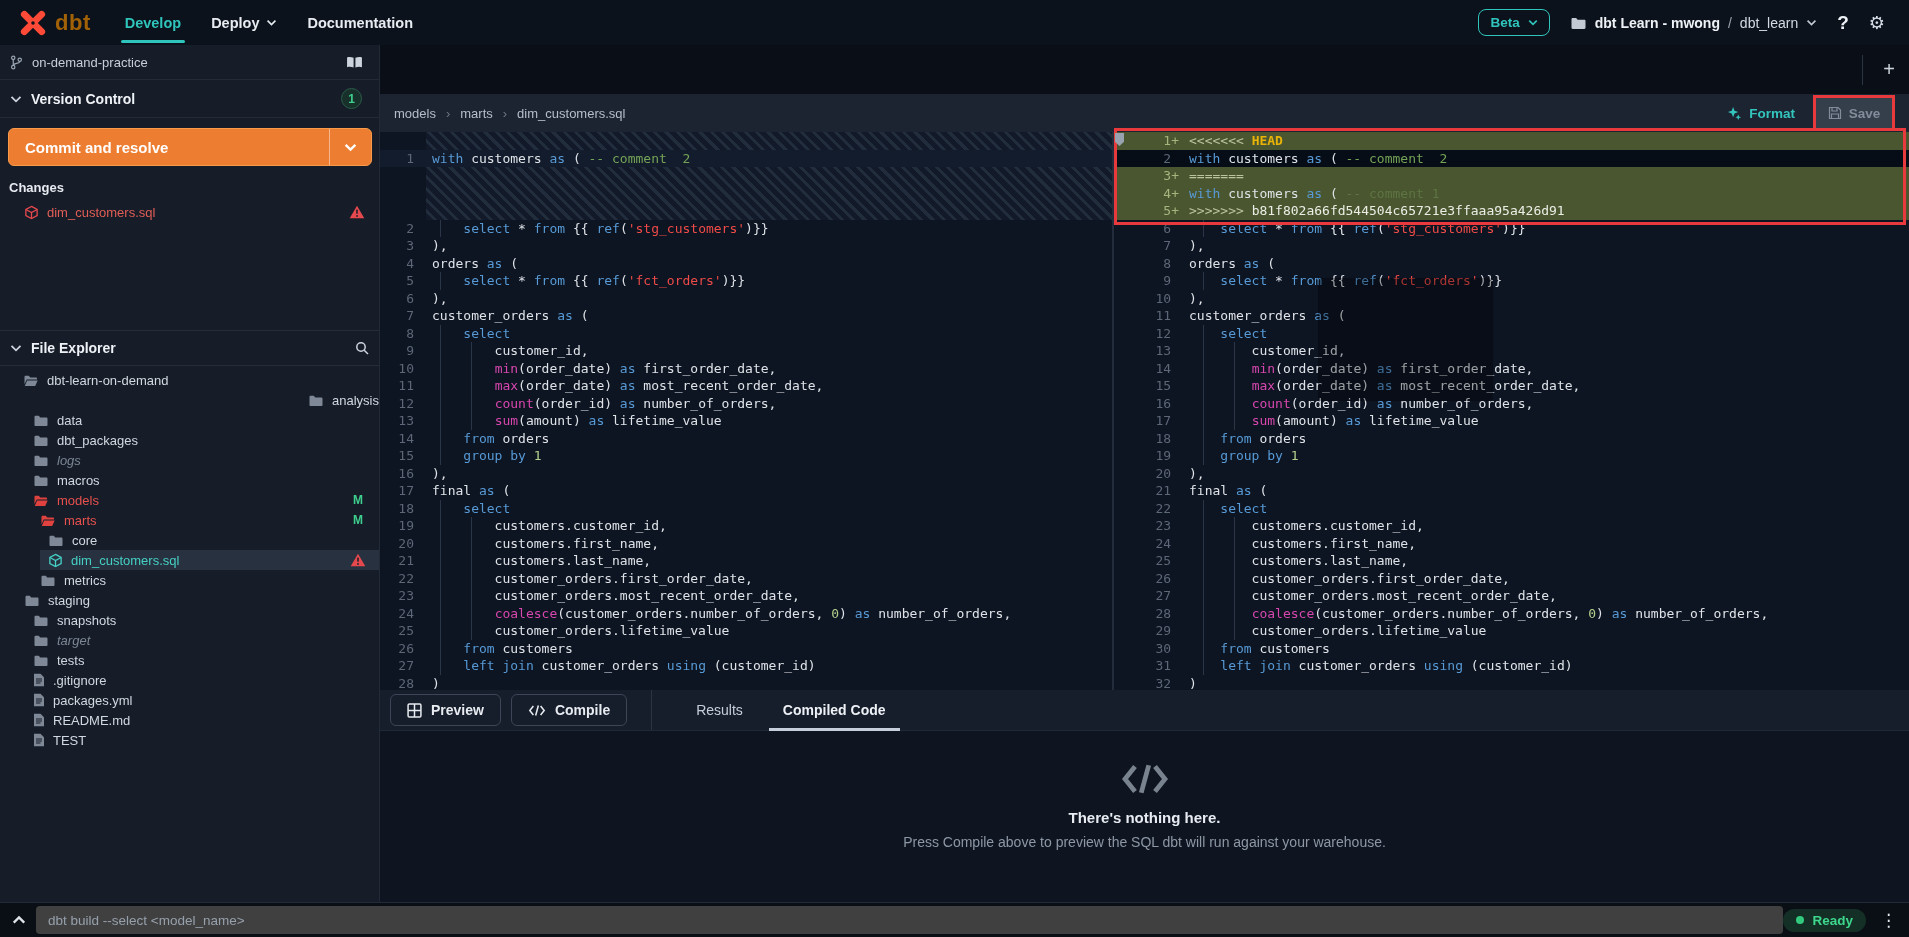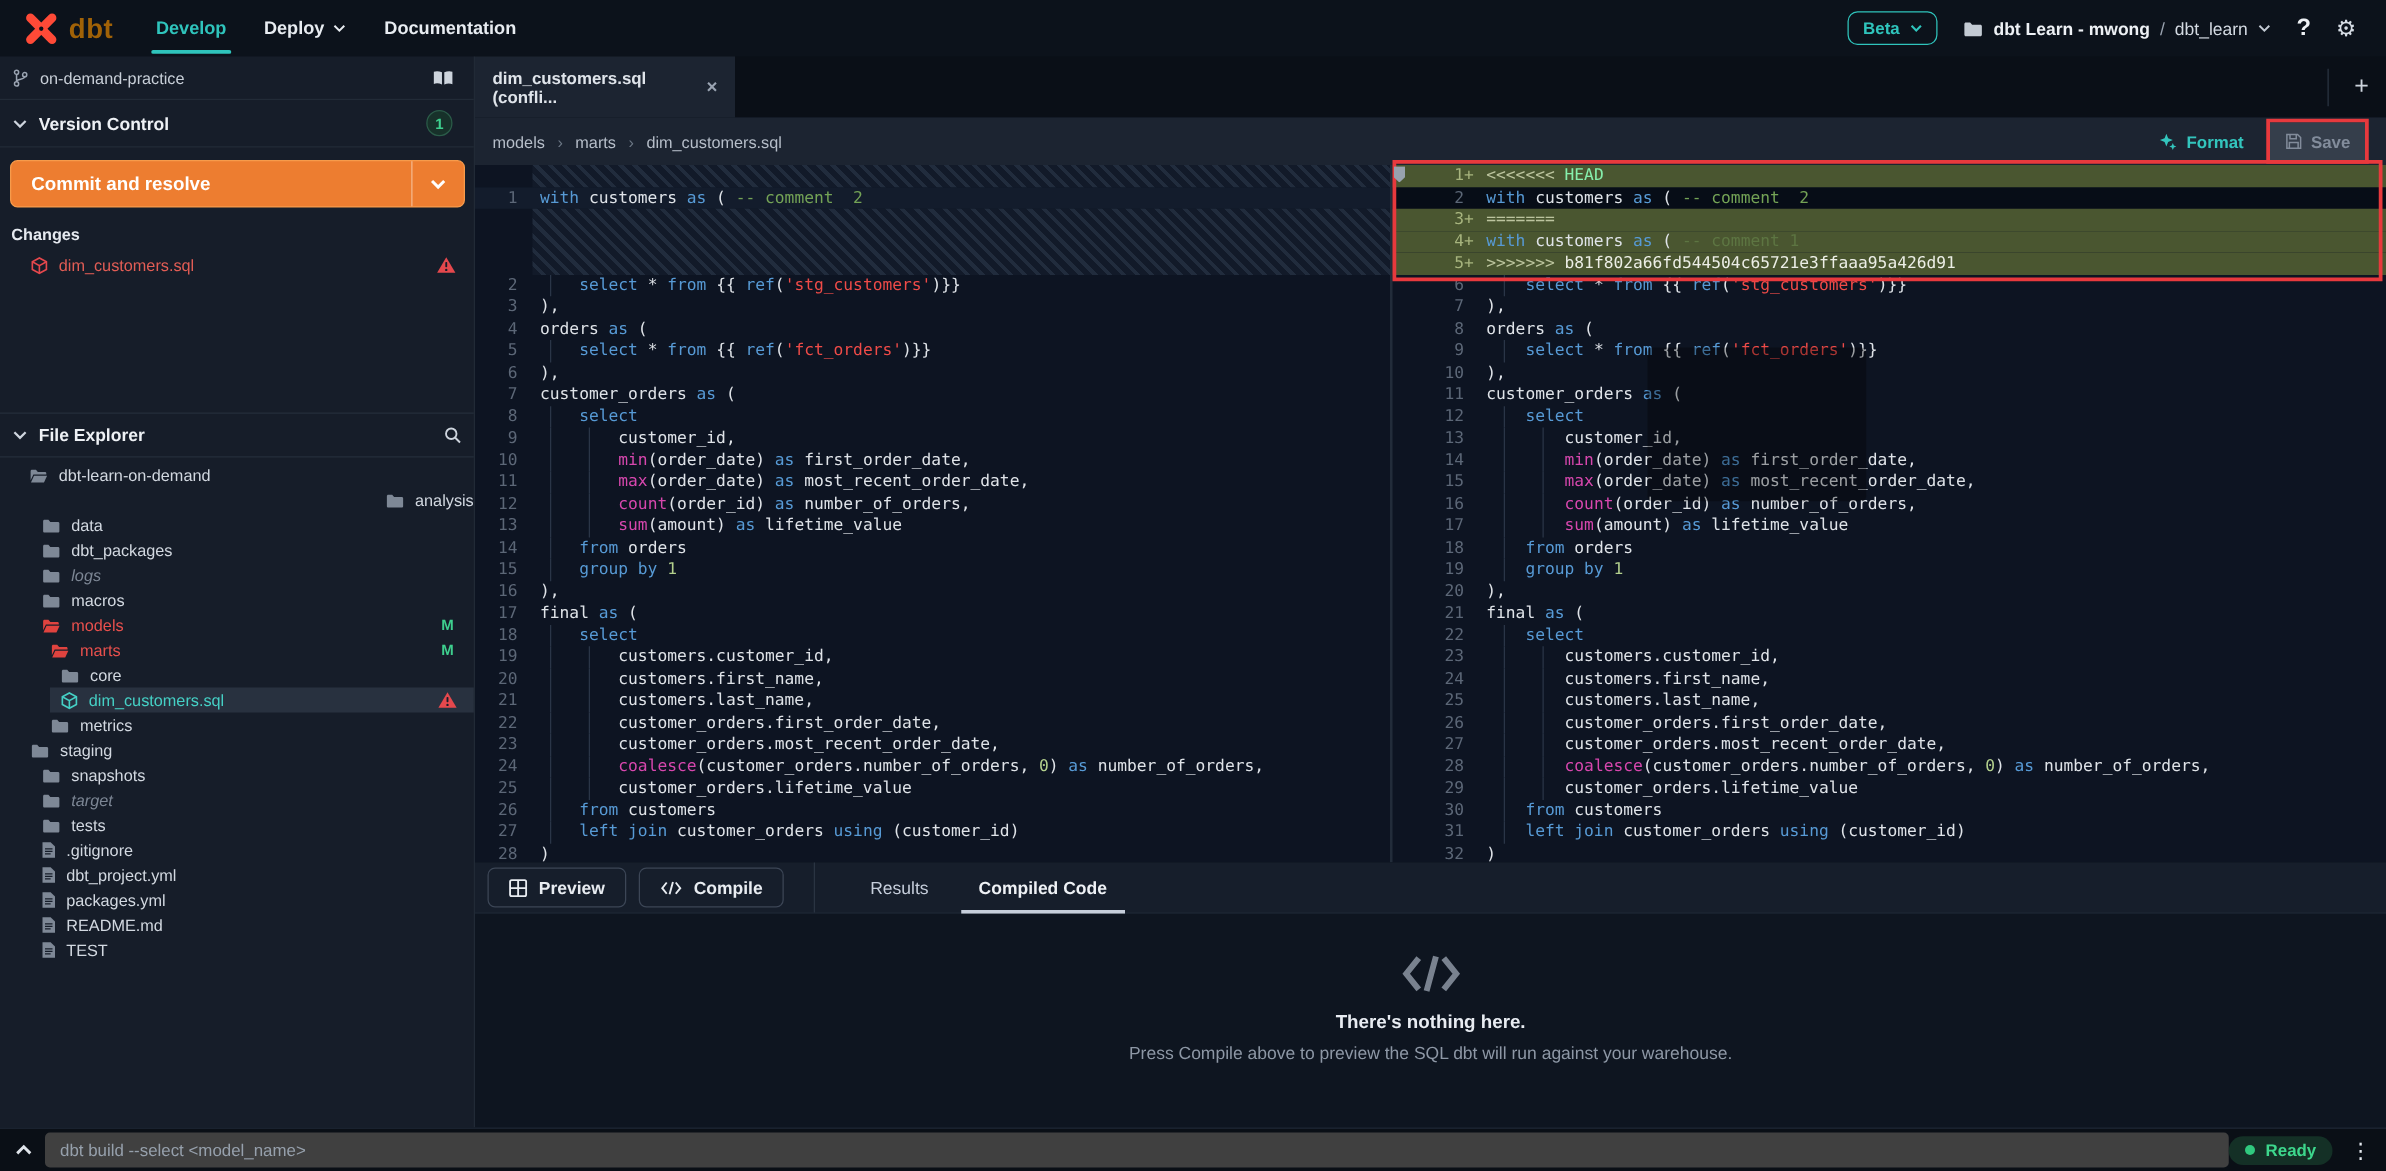--- a/index.html
+++ b/index.html
@@ -70,21 +70,21 @@
   .pane.l{left:0;width:732px}
   .pane.r{left:732px;right:0;border-left:2px solid #222c3a}
   .cl{display:flex;height:17.5px;line-height:17.5px;font-family:"DejaVu Sans Mono",monospace;font-size:13px;white-space:pre}
   .cl .g{flex:0 0 46px;text-align:right;padding-right:12px;color:#5c6777}
   .pane.r .cl .g{flex-basis:75px;padding-right:10px}
   .cl .t{position:relative;flex:1;padding-left:6px;color:#dfe3e8}
   .pane.r .cl .t{padding-left:0}
   .ig{position:absolute;top:0;bottom:0;width:1px;background:#2a3547}
   .s-kw{color:#579ad5}.s-fn{color:#d747ae}.s-str{color:#ef4b48}.s-cm{color:#74a356}
   .s-cmd{color:#5d7542}.s-num{color:#b3d08d}.s-pl{color:#dfe3e8}
-  .s-mk{color:#bcc49e}.s-hd{color:#86efac;font-weight:400}.s-hash{color:#eceee6}
+  .s-mk{color:#bcc49e}.s-hd{color:#eab308;font-weight:700}.s-hash{color:#eceee6}
   .cl.add{background:#4a5630}
   .cl.add .g{color:#a7b47e}
   .cl.cur{background:#070d17}
   .cl.l1{background:#131c2c}
   .hatch{margin-left:46px;background:repeating-linear-gradient(45deg,#121a29 0 5px,#212c3d 5px 8px)}
   #redbox{position:absolute;left:1114px;top:128px;width:792px;height:97px;border:3px solid #e8393d;z-index:6;pointer-events:none}
   #cmarker{position:absolute;left:1115px;top:133px;width:9px;height:13px;background:#98a2ae;clip-path:polygon(0 0,100% 0,100% 68%,50% 100%,0 68%);z-index:7}
   #shadowrect{position:absolute;left:1318px;top:278px;width:175px;height:123px;background:rgba(0,0,0,.30);border-radius:4px;z-index:4;pointer-events:none}
 
   
@@ -386,57 +386,44 @@
           </span>
           <span>.gitignore</span>
         </div>
         <div class="trow" style="padding-left: 33px;">
           <span class="ticon">
             <svg width="12" height="14" viewBox="0 0 12 14" fill="currentColor">
               <path d="M1 .8h6.5L11 4.2v9H1z"></path>
               <path d="M3 6h6M3 8h6M3 10h4.5" stroke="#161d29" stroke-width="1"></path>
             </svg>
           </span>
-          <span>dbt_project.yml</span>
+          <span>packages.yml</span>
         </div>
         <div class="trow" style="padding-left: 33px;">
           <span class="ticon">
             <svg width="12" height="14" viewBox="0 0 12 14" fill="currentColor">
               <path d="M1 .8h6.5L11 4.2v9H1z"></path>
               <path d="M3 6h6M3 8h6M3 10h4.5" stroke="#161d29" stroke-width="1"></path>
             </svg>
           </span>
-          <span>packages.yml</span>
+          <span>README.md</span>
         </div>
         <div class="trow" style="padding-left: 33px;">
           <span class="ticon">
             <svg width="12" height="14" viewBox="0 0 12 14" fill="currentColor">
               <path d="M1 .8h6.5L11 4.2v9H1z"></path>
               <path d="M3 6h6M3 8h6M3 10h4.5" stroke="#161d29" stroke-width="1"></path>
             </svg>
           </span>
-          <span>README.md</span>
-        </div>
-        <div class="trow" style="padding-left: 33px;">
-          <span class="ticon">
-            <svg width="12" height="14" viewBox="0 0 12 14" fill="currentColor">
-              <path d="M1 .8h6.5L11 4.2v9H1z"></path>
-              <path d="M3 6h6M3 8h6M3 10h4.5" stroke="#161d29" stroke-width="1"></path>
-            </svg>
-          </span>
           <span>TEST</span>
         </div>
       </div>
   </div>
 
   <div id="tabbar">
-    <div class="tab">
-      <span>dim_customers.sql (confli...</span>
-      <span class="x">×</span>
-    </div>
     <div class="tab-add">
       <span class="vl"></span>
       <span class="plus">+</span>
     </div>
   </div>
 
   <div id="toolbar">
     <div class="crumbs">
       <span>models</span>
       <span class="csep">›</span>

